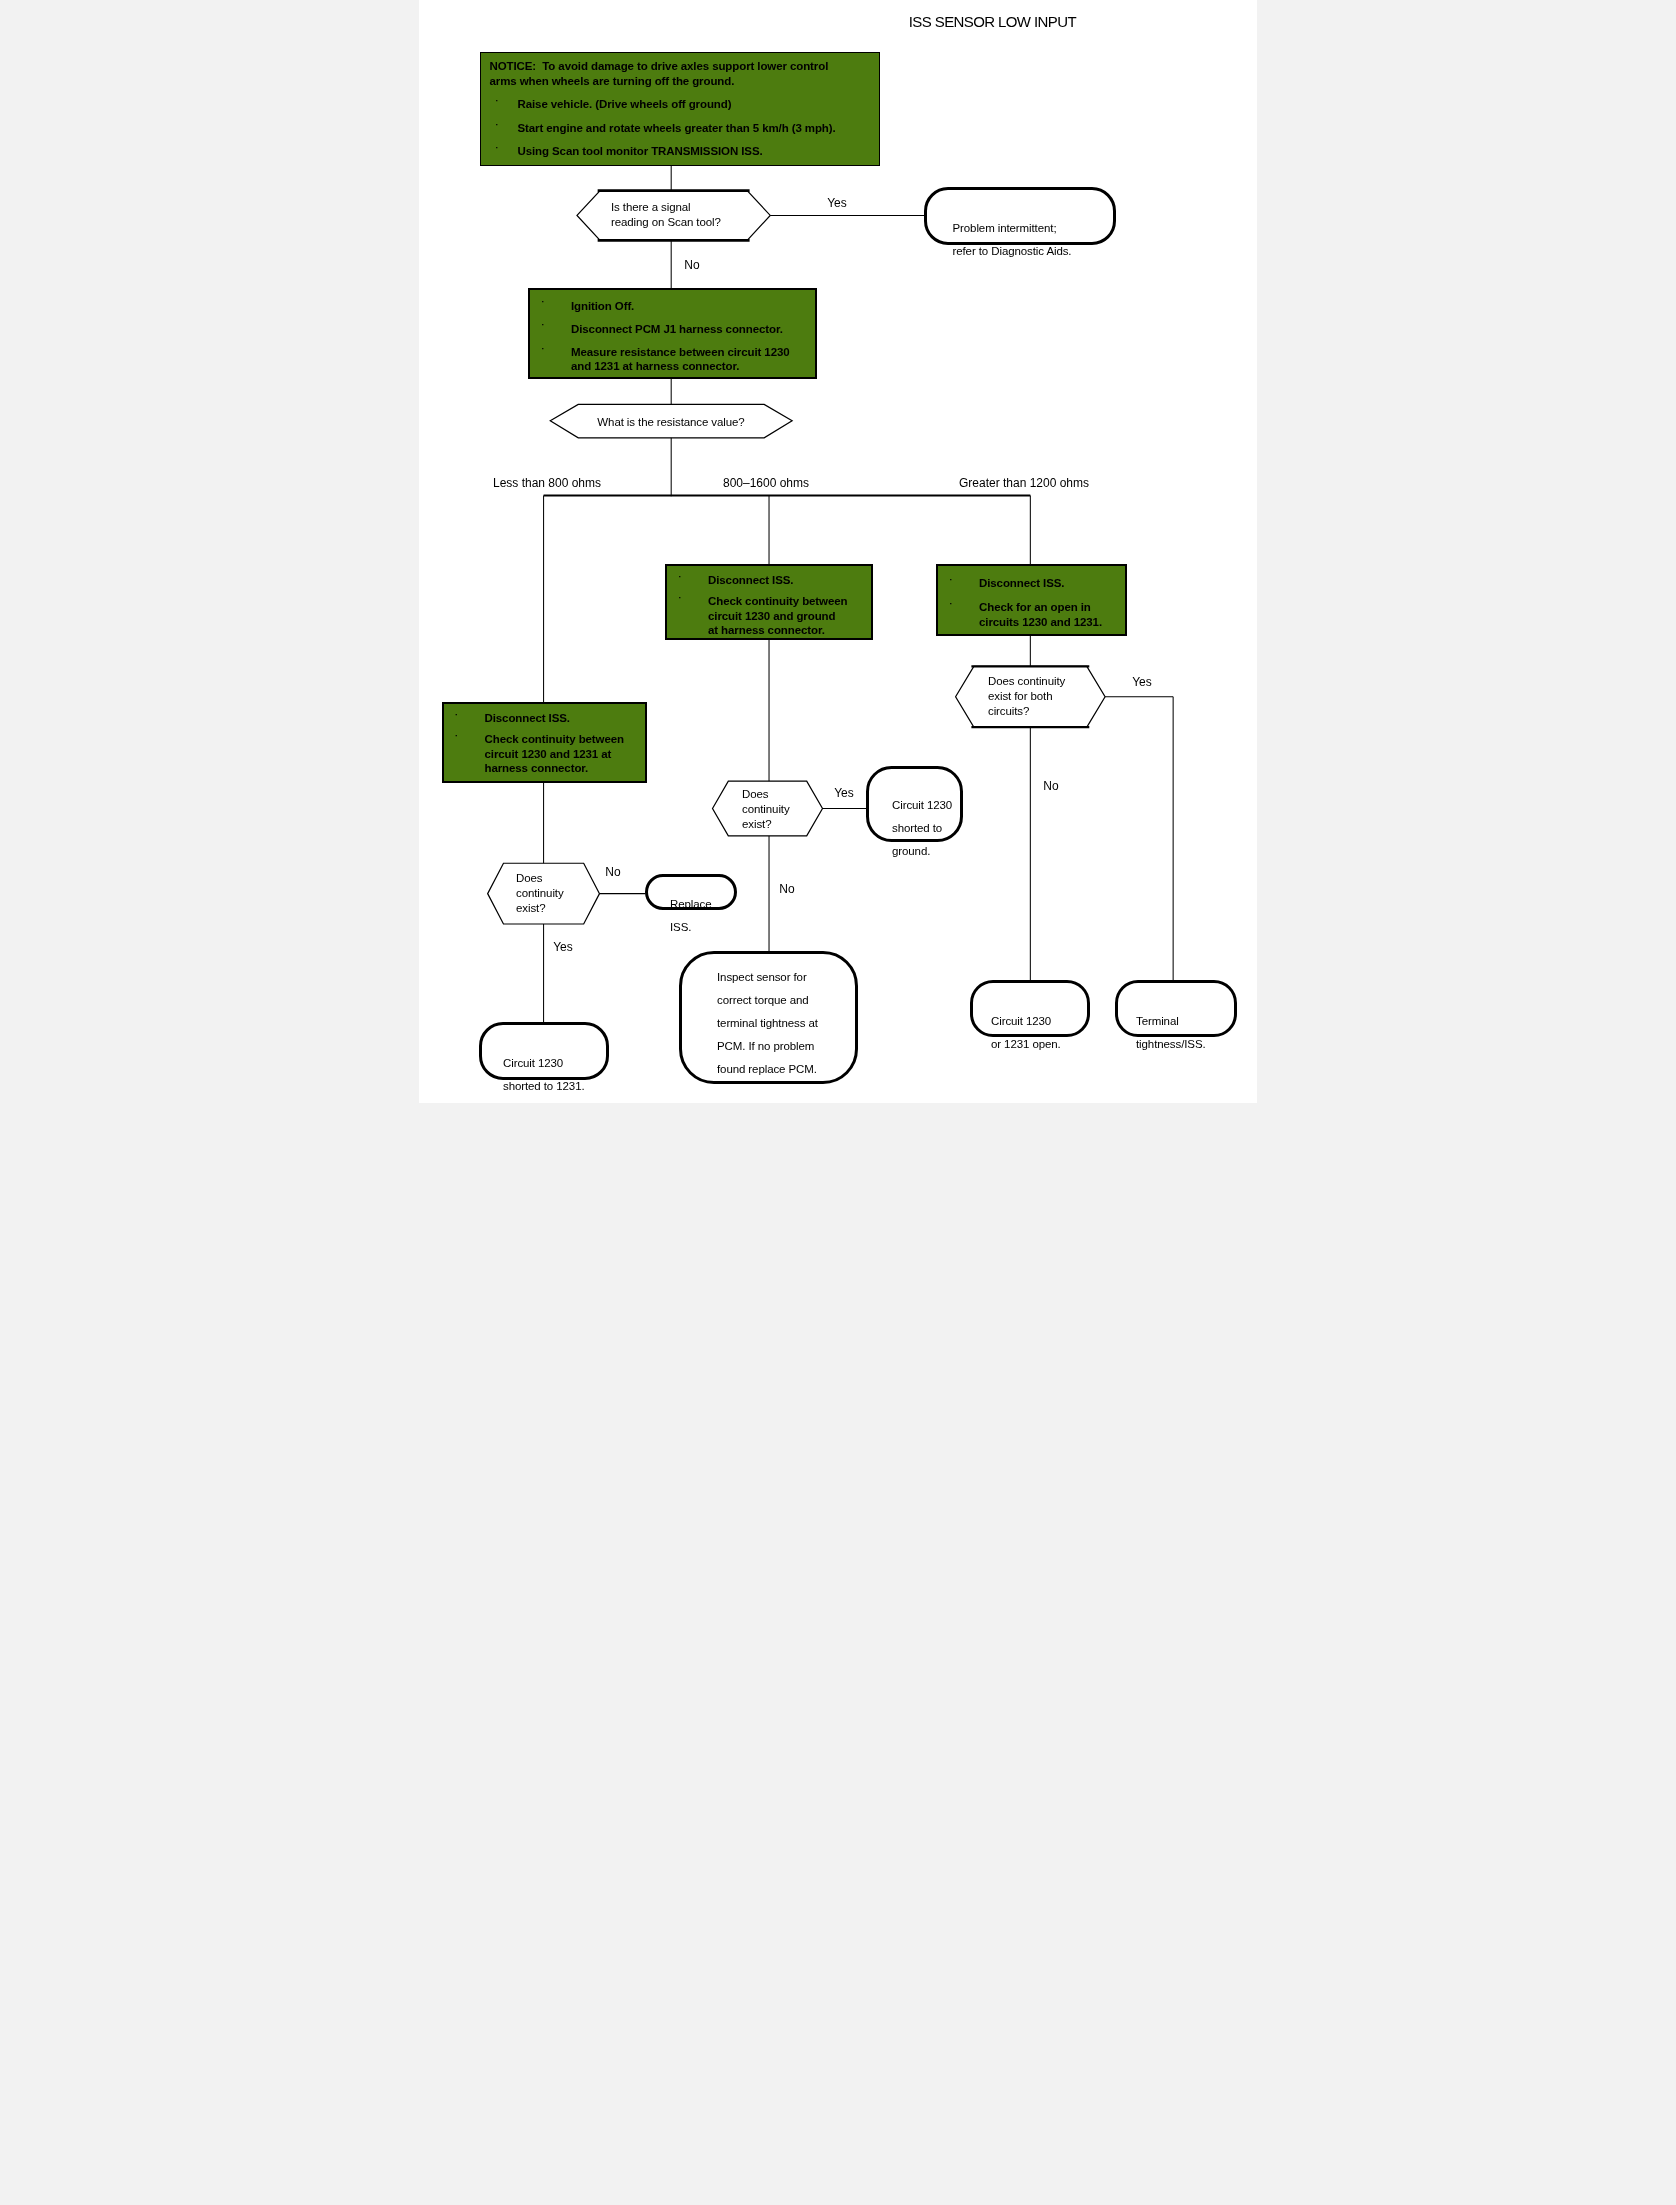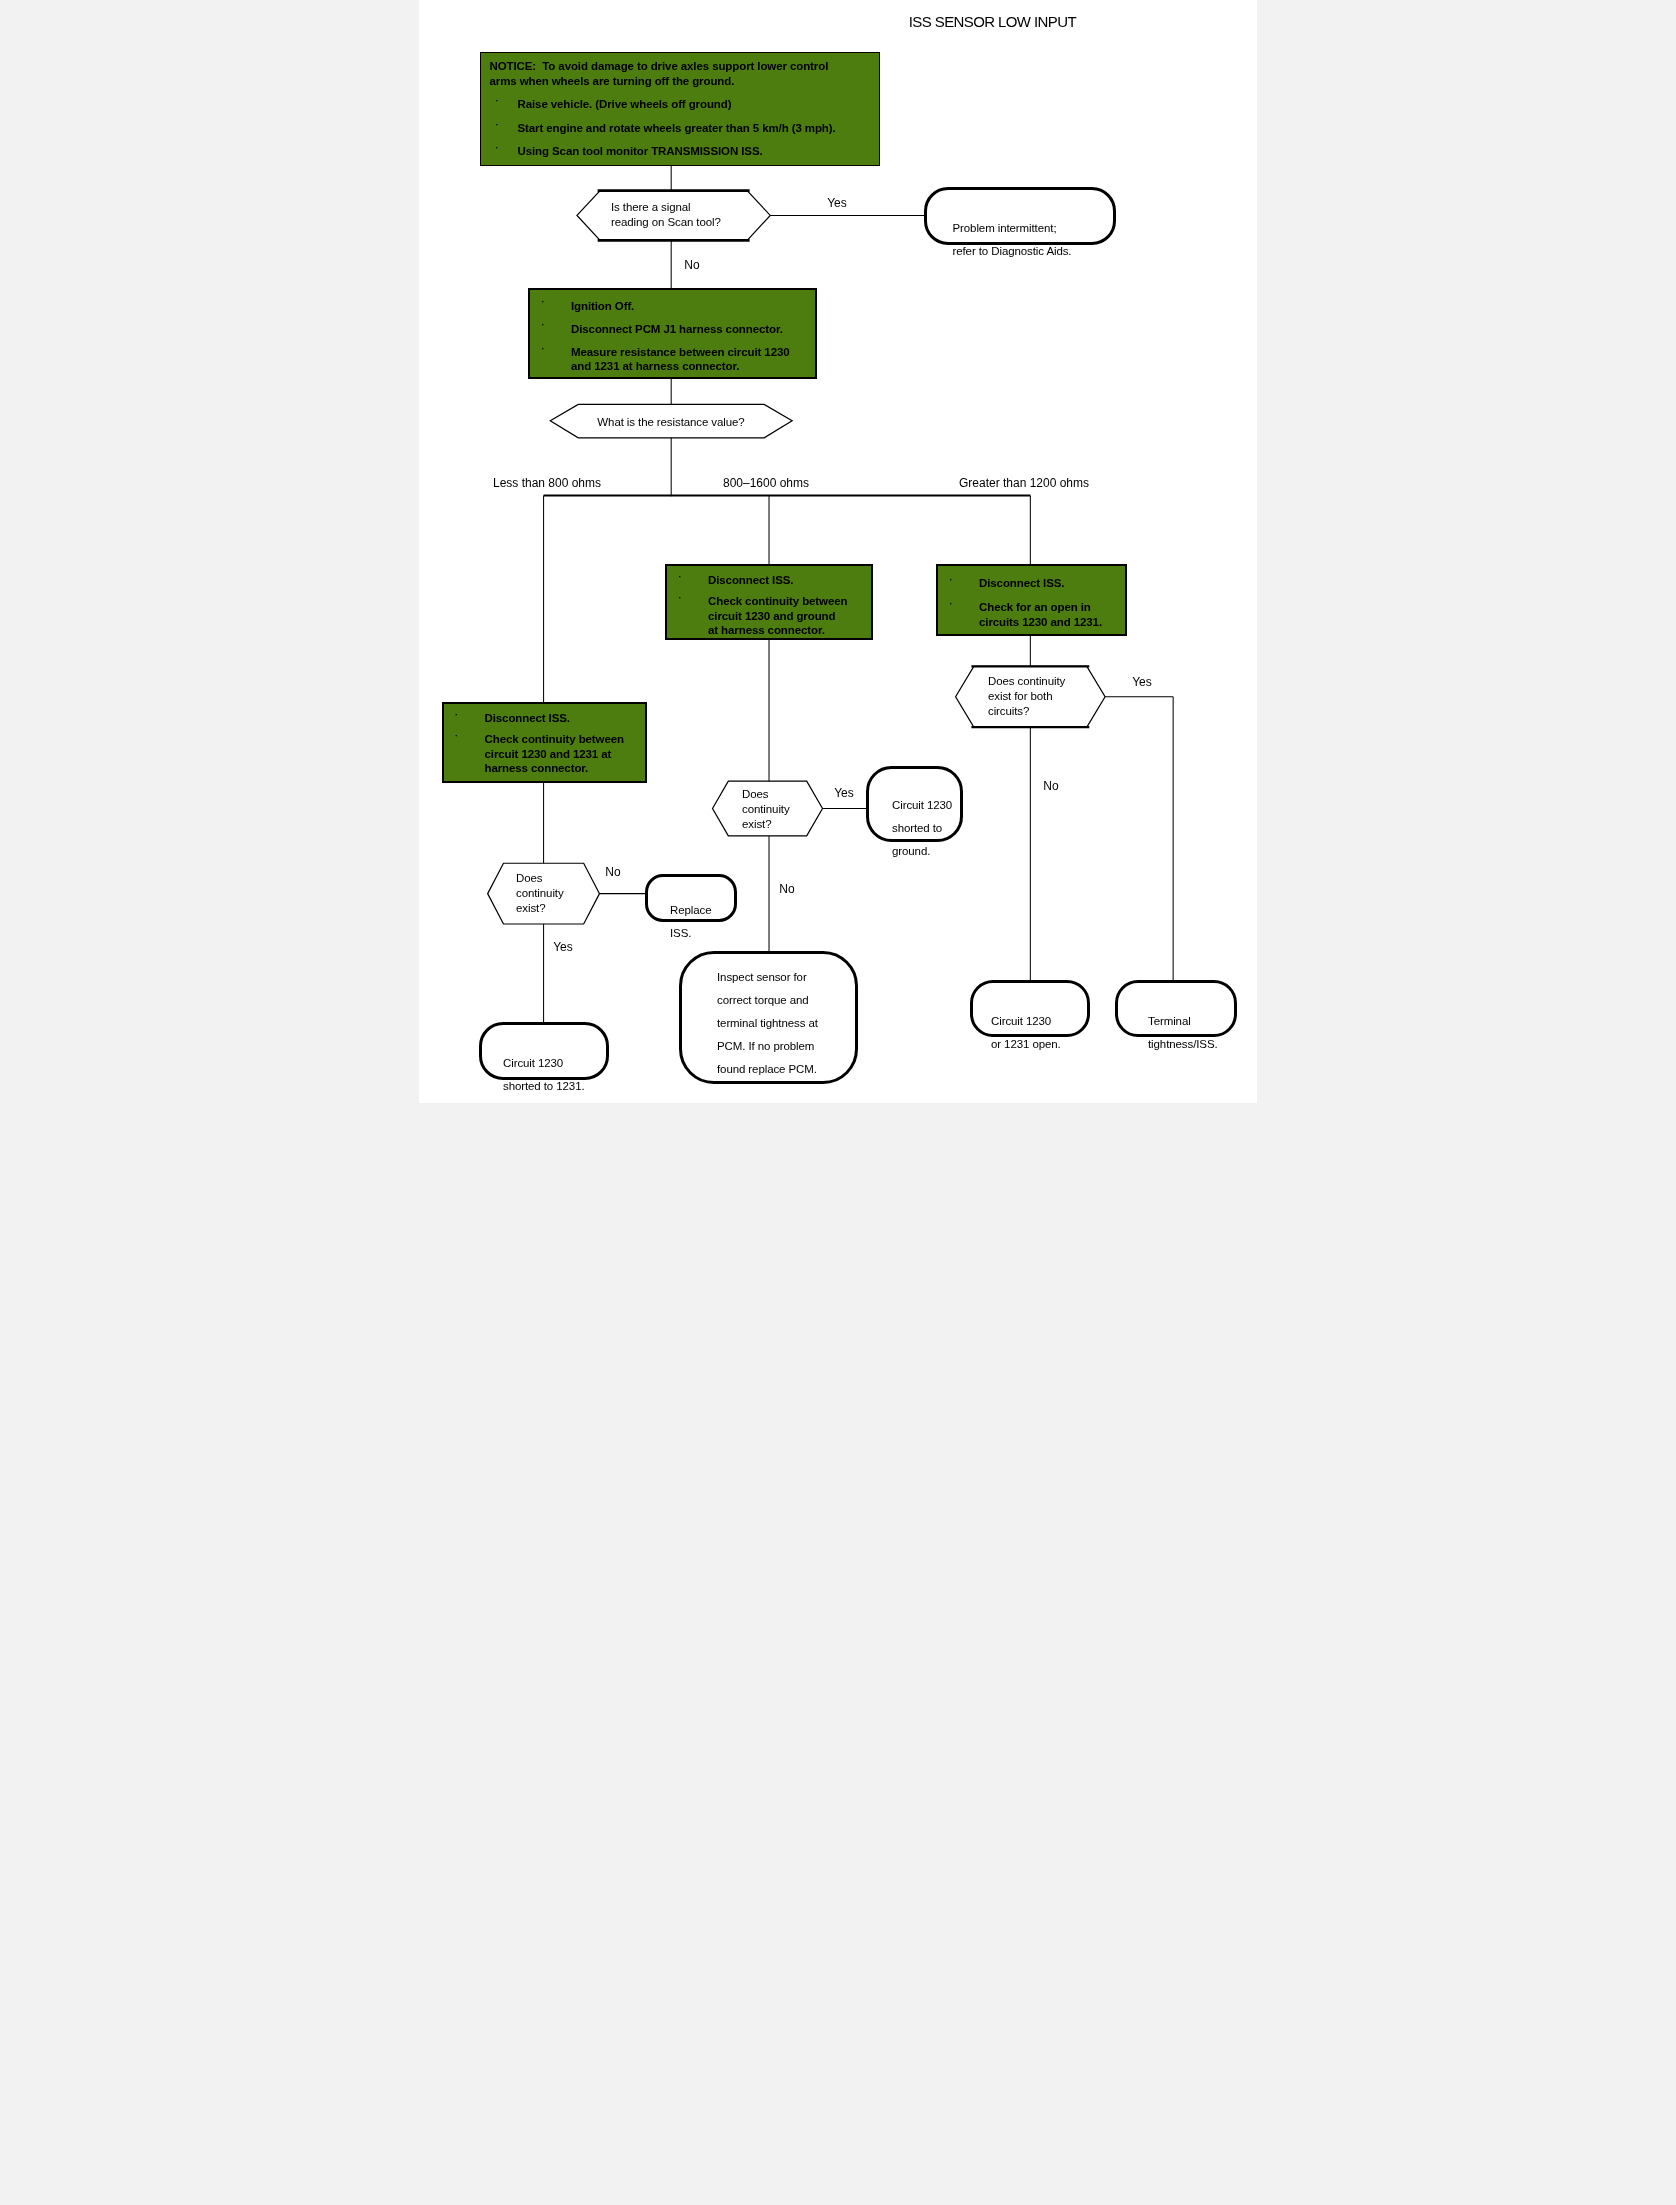--- a/index.html
+++ b/index.html
@@ -185,21 +185,21 @@
 shorted to
 ground.</span>
   </div>
 
   <div class="hextext" style="left:97px;top:871px;">Does
 continuity
 exist?</div>
   <div class="lbl" style="left:176px;top:866px;width:36px;">No</div>
   <div class="lbl" style="left:126px;top:941px;width:36px;">Yes</div>
 
-  <div class="terminal" style="left:226px;top:874px;width:92px;height:48px;border-radius:18px;padding-left:22px;">
+  <div class="terminal" style="left:226px;top:874px;width:92px;height:36px;border-radius:18px;padding-left:22px;">
     <span class="t-text">Replace
 ISS.</span>
   </div>
 
   <div class="terminal" style="left:60px;top:1022px;width:130px;height:58px;border-radius:24px;padding-left:21px;">
     <span class="t-text">Circuit 1230
 shorted to 1231.</span>
   </div>
 
   <div class="terminal" style="left:260px;top:951px;width:179px;height:133px;border-radius:35px;padding-left:35px;align-items:flex-end;">
@@ -208,19 +208,19 @@
 terminal tightness at
 PCM. If no problem
 found replace PCM.</span>
   </div>
 
   <div class="terminal" style="left:551px;top:980px;width:120px;height:57px;border-radius:23px;padding-left:18px;">
     <span class="t-text">Circuit 1230
 or 1231 open.</span>
   </div>
 
-  <div class="terminal" style="left:696px;top:980px;width:122px;height:57px;border-radius:23px;padding-left:30px;">
+  <div class="terminal" style="left:696px;top:980px;width:122px;height:57px;border-radius:23px;padding-left:18px;">
     <span class="t-text">Terminal
 tightness/ISS.</span>
   </div>
 
 </div>
 
 
 </body></html>

